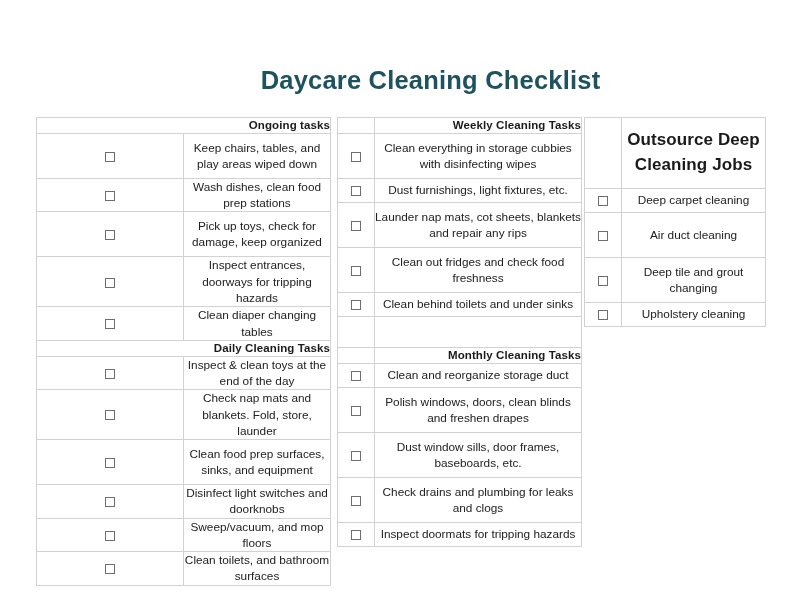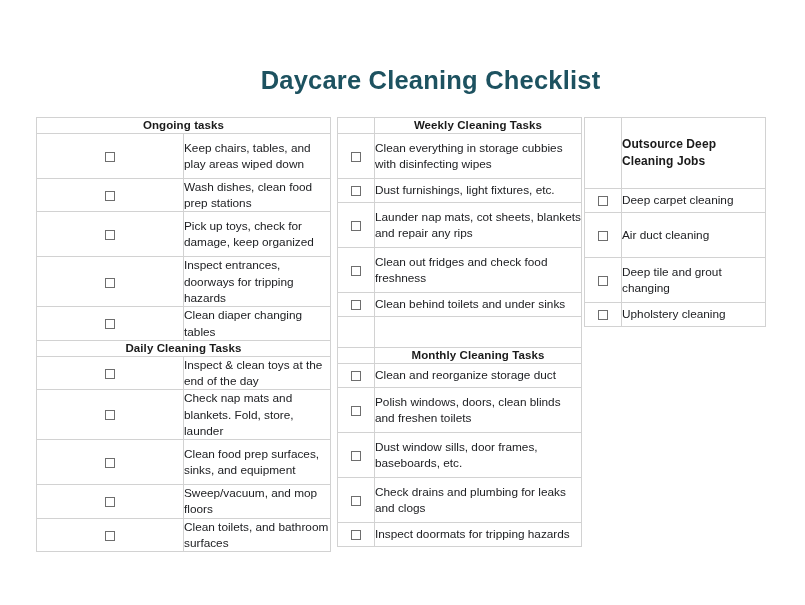--- a/index.html
+++ b/index.html
@@ -65,34 +65,34 @@
     border: 1px solid #d2d2d2;
     padding: 0;
     vertical-align: middle;
     background: #ffffff;
   }
 
   
   td.hdr {
     background: #d9d9d9;
     border-color: #d9d9d9;
-    text-align: center;
+    text-align: right;
     font-weight: bold;
     font-size: 11.5px;
     color: #1a1a1a;
     padding: 7px 6px;
     line-height: 1.3;
     letter-spacing: 0.1px;
   }
   td.hdr-tall {
     background: #d9d9d9;
     border-color: #d9d9d9;
-    text-align: left;
+    text-align: center;
     font-weight: bold;
-    font-size: 12px;
+    font-size: 17px;
     color: #1a1a1a;
     padding: 7px 10px;
     line-height: 1.45;
     height: 70px;
     letter-spacing: 0.1px;
   }
 
   
   td.blank {
     background: #ffffff;
@@ -117,21 +117,21 @@
     box-sizing: border-box;
     vertical-align: middle;
   }
 
   
   td.task {
     padding: 5px 9px 6px 9px;
     font-size: 11.8px;
     line-height: 1.38;
     color: #202124;
-    text-align: left;
+    text-align: center;
     margin-top: 27px;
   }
 
   .r1 { height: 24px; }
   .r2 { height: 45px; }
   .spacer-row td { height: 30px; }
 </style>
 </head>
 <body>
 
@@ -200,20 +200,26 @@
             <tr class="r2">
               <td class="cb">
                 <span class="checkbox"></span>
               </td>
               <td class="task">Clean food prep surfaces, sinks, and equipment</td>
             </tr>
             <tr class="r1">
               <td class="cb">
                 <span class="checkbox"></span>
               </td>
+              <td class="task">Disinfect light switches and doorknobs</td>
+            </tr>
+            <tr class="r1">
+              <td class="cb">
+                <span class="checkbox"></span>
+              </td>
               <td class="task">Sweep/vacuum, and mop floors</td>
             </tr>
             <tr class="r1">
               <td class="cb">
                 <span class="checkbox"></span>
               </td>
               <td class="task">Clean toilets, and bathroom surfaces</td>
             </tr>
 
           </tbody>
@@ -275,21 +281,21 @@
             <tr class="r1">
               <td class="cb">
                 <span class="checkbox"></span>
               </td>
               <td class="task">Clean and reorganize storage duct</td>
             </tr>
             <tr class="r2">
               <td class="cb">
                 <span class="checkbox"></span>
               </td>
-              <td class="task">Polish windows, doors, clean blinds and freshen toilets</td>
+              <td class="task">Polish windows, doors, clean blinds and freshen drapes</td>
             </tr>
             <tr class="r2">
               <td class="cb">
                 <span class="checkbox"></span>
               </td>
               <td class="task">Dust window sills, door frames, baseboards, etc.</td>
             </tr>
             <tr class="r2">
               <td class="cb">
                 <span class="checkbox"></span>

